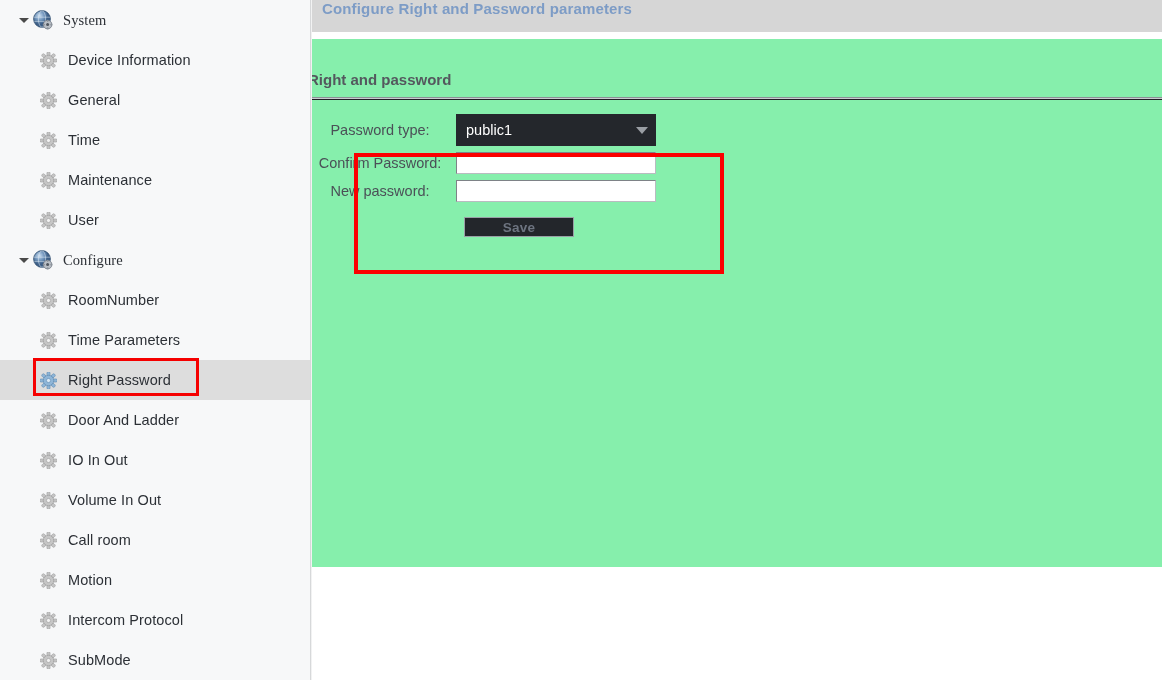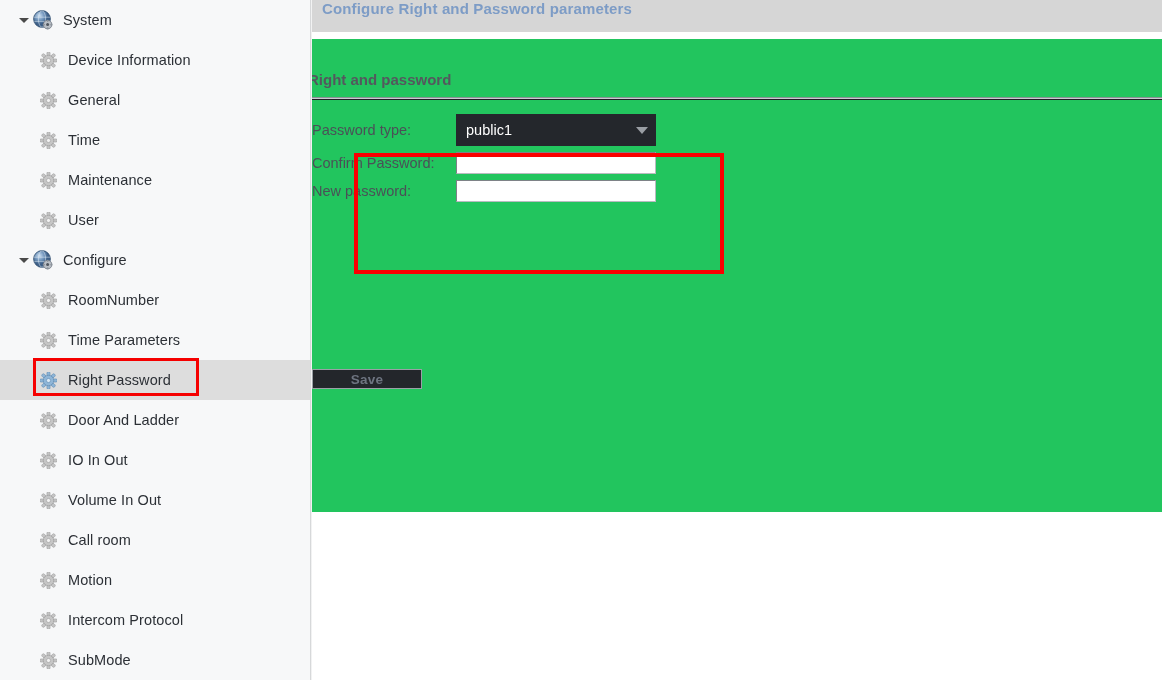--- a/index.html
+++ b/index.html
@@ -52,21 +52,21 @@
   .ico { flex: 0 0 auto; display:flex; align-items:center; justify-content:center; }
   .ico.globe { width: 22px; height: 22px; margin-right: 9px; }
   .ico.gear  { width: 17px; height: 17px; margin-right: 11px; }
 
   .node-label {
     font-size: 14.5px;
     color: #2c3036;
     letter-spacing: .1px;
     white-space: nowrap;
   }
-  .node.group .node-label { color: #2c3036; }
+  .node.group .node-label { color: #2c3036; font-family: Liberation Serif, serif; }
 
   
   .sel-ring {
     position: absolute;
     left: 33px; top: 358px;
     width: 166px; height: 38px;
     border: 3px solid #f50000;
     pointer-events: none;
   }
 
@@ -83,22 +83,22 @@
     font-size: 15px; font-weight: bold;
     color: #7d9cc6;
     letter-spacing: .15px;
   }
 
   .titlebar-gap { height: 7px; background: #ffffff; width: 100%; }
 
   .dark-panel {
     position: relative;
     width: 100%;
-    height: 473px;
-    background: #22c55e;
+    height: 528px;
+    background: #86efac;
     overflow: hidden;
   }
 
   .section-head {
     height: 58px;
     display: flex; align-items: flex-end;
     padding-bottom: 9px;
     padding-left: 0px;
   }
   .section-head .section-title {
@@ -113,21 +113,21 @@
   }
 
   
   .form { position: relative; padding-top: 14px; }
   .form-row {
     display: flex; align-items: center;
     margin-bottom: 6px;
   }
   .form-row .lbl {
     width: 144px;
-    text-align: left;
+    text-align: center;
     font-size: 14.5px;
     color: #4b5057;
     padding-right: 8px;
     white-space: nowrap;
   }
   .row-type .lbl  { padding-bottom: 0; }
 
   .select {
     width: 200px; height: 32px;
     background: #24272c;
@@ -152,21 +152,21 @@
     border: 1px solid #b9bcc0;
     border-top-color: #7e8287;
     border-left-color: #7e8287;
     outline: none;
     font-size: 13px;
     padding: 0 3px;
     color: #111;
     font-family: "Liberation Sans", sans-serif;
   }
 
-  .save-row { display: flex; margin-top: 15px; flex-direction: column; }
+  .save-row { display: flex; margin-top: 15px; }
   .save-row .spacer { width: 152px; flex: 0 0 152px; }
   .save-btn {
     width: 110px; height: 20px;
     background: #23262b;
     border: 1px solid #9aa0a6;
     color: #6d7480;
     font-size: 13.5px;
     font-weight: bold;
     font-family: "Liberation Sans", sans-serif;
     letter-spacing: .2px;

